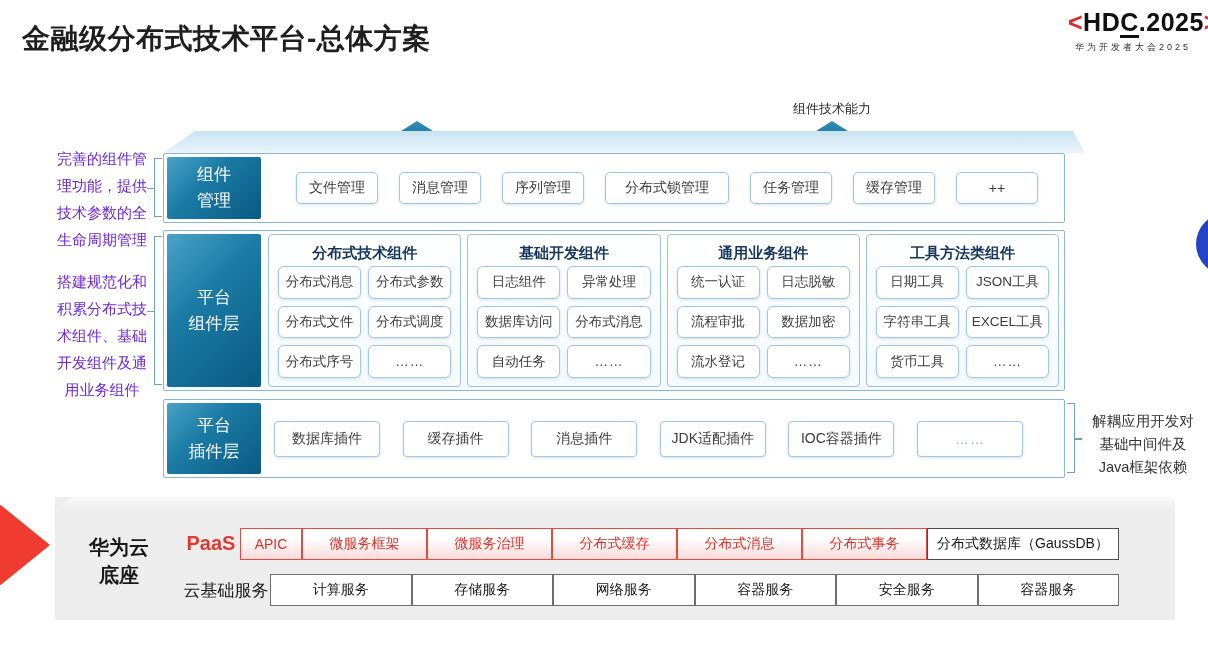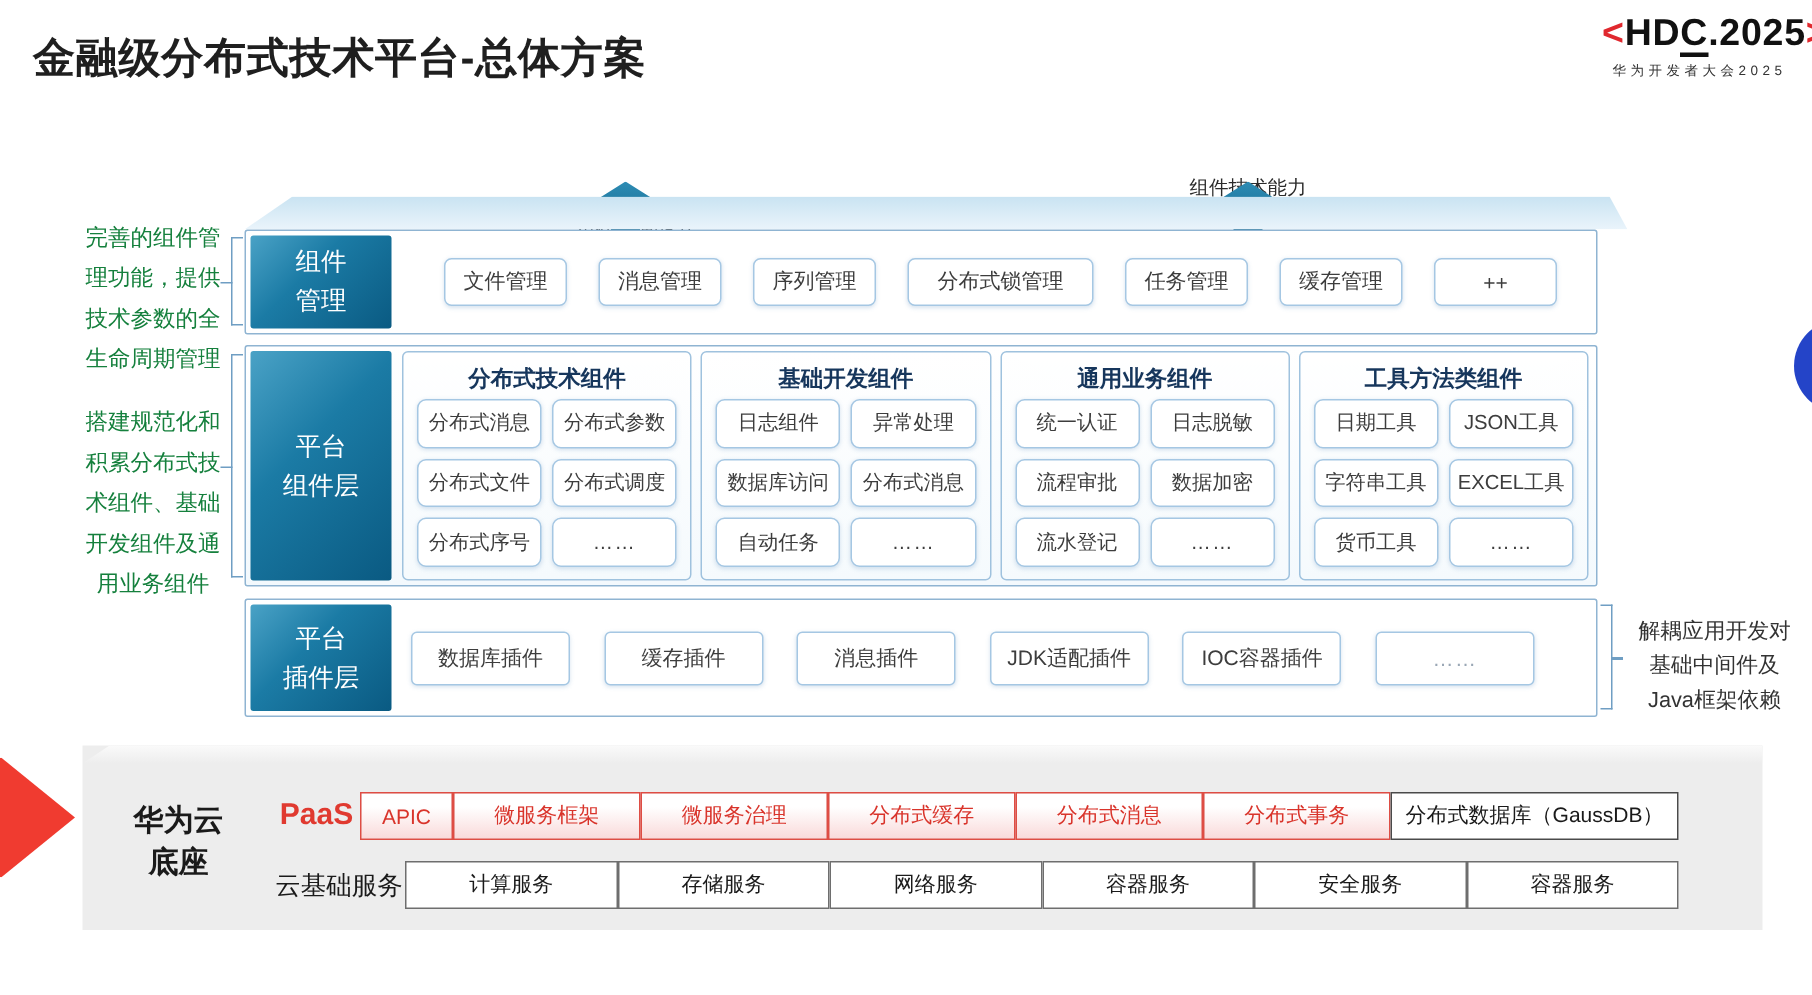--- a/index.html
+++ b/index.html
@@ -11,21 +11,21 @@
 
   
   .slide-title{position:absolute;left:22px;top:20px;font-size:28px;font-weight:bold;color:#1f1f1f;letter-spacing:.5px;}
   .logo{position:absolute;right:10px;top:8px;text-align:center;width:130px;}
   .logo-main{font-size:25px;font-weight:bold;color:#111;white-space:nowrap;letter-spacing:.5px;}
   .logo-main .bk{color:#e0282e;}
   .logo-main .cu{display:inline-block;border-bottom:3px solid #111;line-height:.95;}
   .logo-sub{font-size:9px;color:#333;letter-spacing:3px;margin-top:3px;white-space:nowrap;}
 
   
-  .note{position:absolute;left:52px;width:100px;font-size:15px;line-height:27px;color:#15803d;text-align:center;}
+  .note{position:absolute;left:52px;width:100px;font-size:15px;line-height:27px;color:#6d28d9;text-align:center;}
   #note-manage{top:145px;}
   #note-build{top:268px;}
 
   
   .cap-label{position:absolute;top:100px;font-size:13px;color:#2b2b2b;white-space:nowrap;transform:translateX(-50%);}
   .cap-arrow{position:absolute;top:121px;width:46px;height:33px;transform:translateX(-50%);
     background:linear-gradient(180deg,#2e8cb4 0%,#11688f 100%);
     clip-path:polygon(50% 0,100% 44%,71% 44%,71% 100%,29% 100%,29% 44%,0 44%);}
 
   
@@ -106,21 +106,21 @@
 <div class="logo">
   <div class="logo-main"><span class="bk">&lt;</span><span>HD</span><span class="cu">C</span><span>.2025</span><span class="bk">&gt;</span></div>
   <div class="logo-sub">华为开发者大会2025</div>
 </div>
 
 <div class="note" id="note-manage">完善的组件管理功能，提供技术参数的全生命周期管理</div>
 <div class="note" id="note-build">搭建规范化和积累分布式技术组件、基础开发组件及通用业务组件</div>
 
 <div class="cap-label" style="left:423px;margin-top:45px;">组件管理能力</div>
 <div class="cap-arrow" style="left:417px;"></div>
-<div class="cap-label" style="left:832px;margin-top:16px;">组件技术能力</div>
+<div class="cap-label" style="left:832px;">组件技术能力</div>
 <div class="cap-arrow" style="left:832px;"></div>
 
 <div class="top-face"></div>
 
 <div class="bracket left" id="br-mgmt"></div>
 <div class="row" id="row-mgmt">
   <div class="layer-label pre">组件
 管理</div>
   <div class="row-items">
     <div class="pill w80">文件管理</div>

